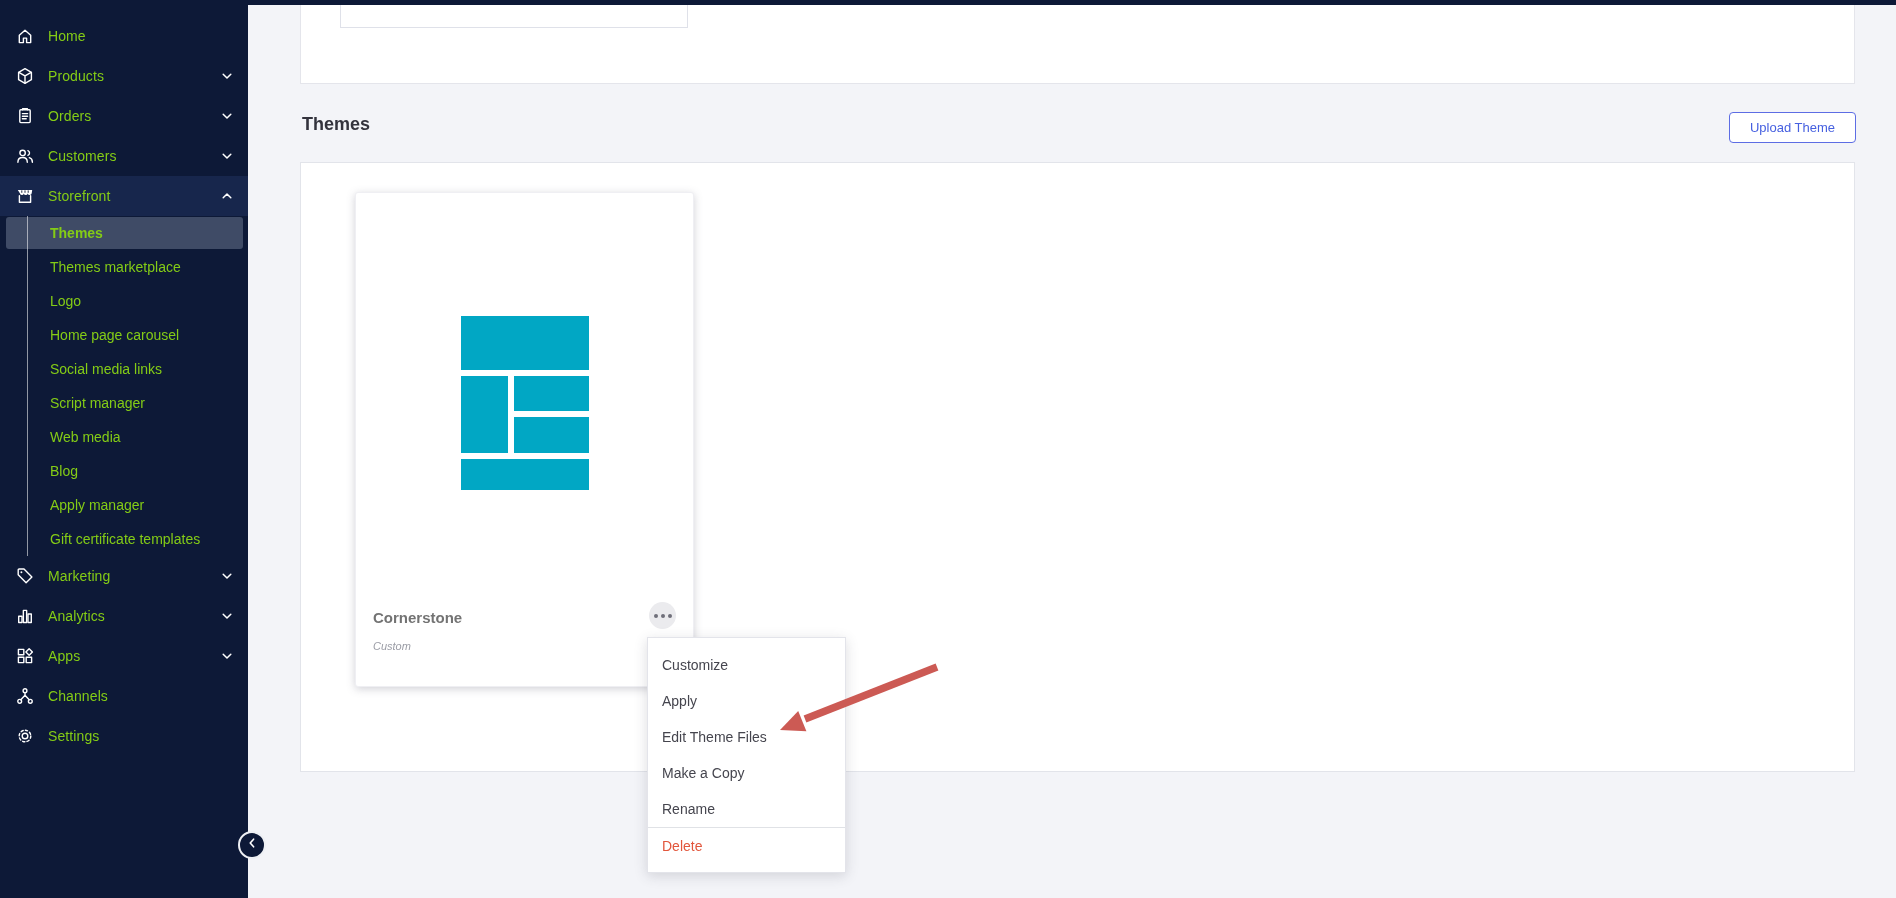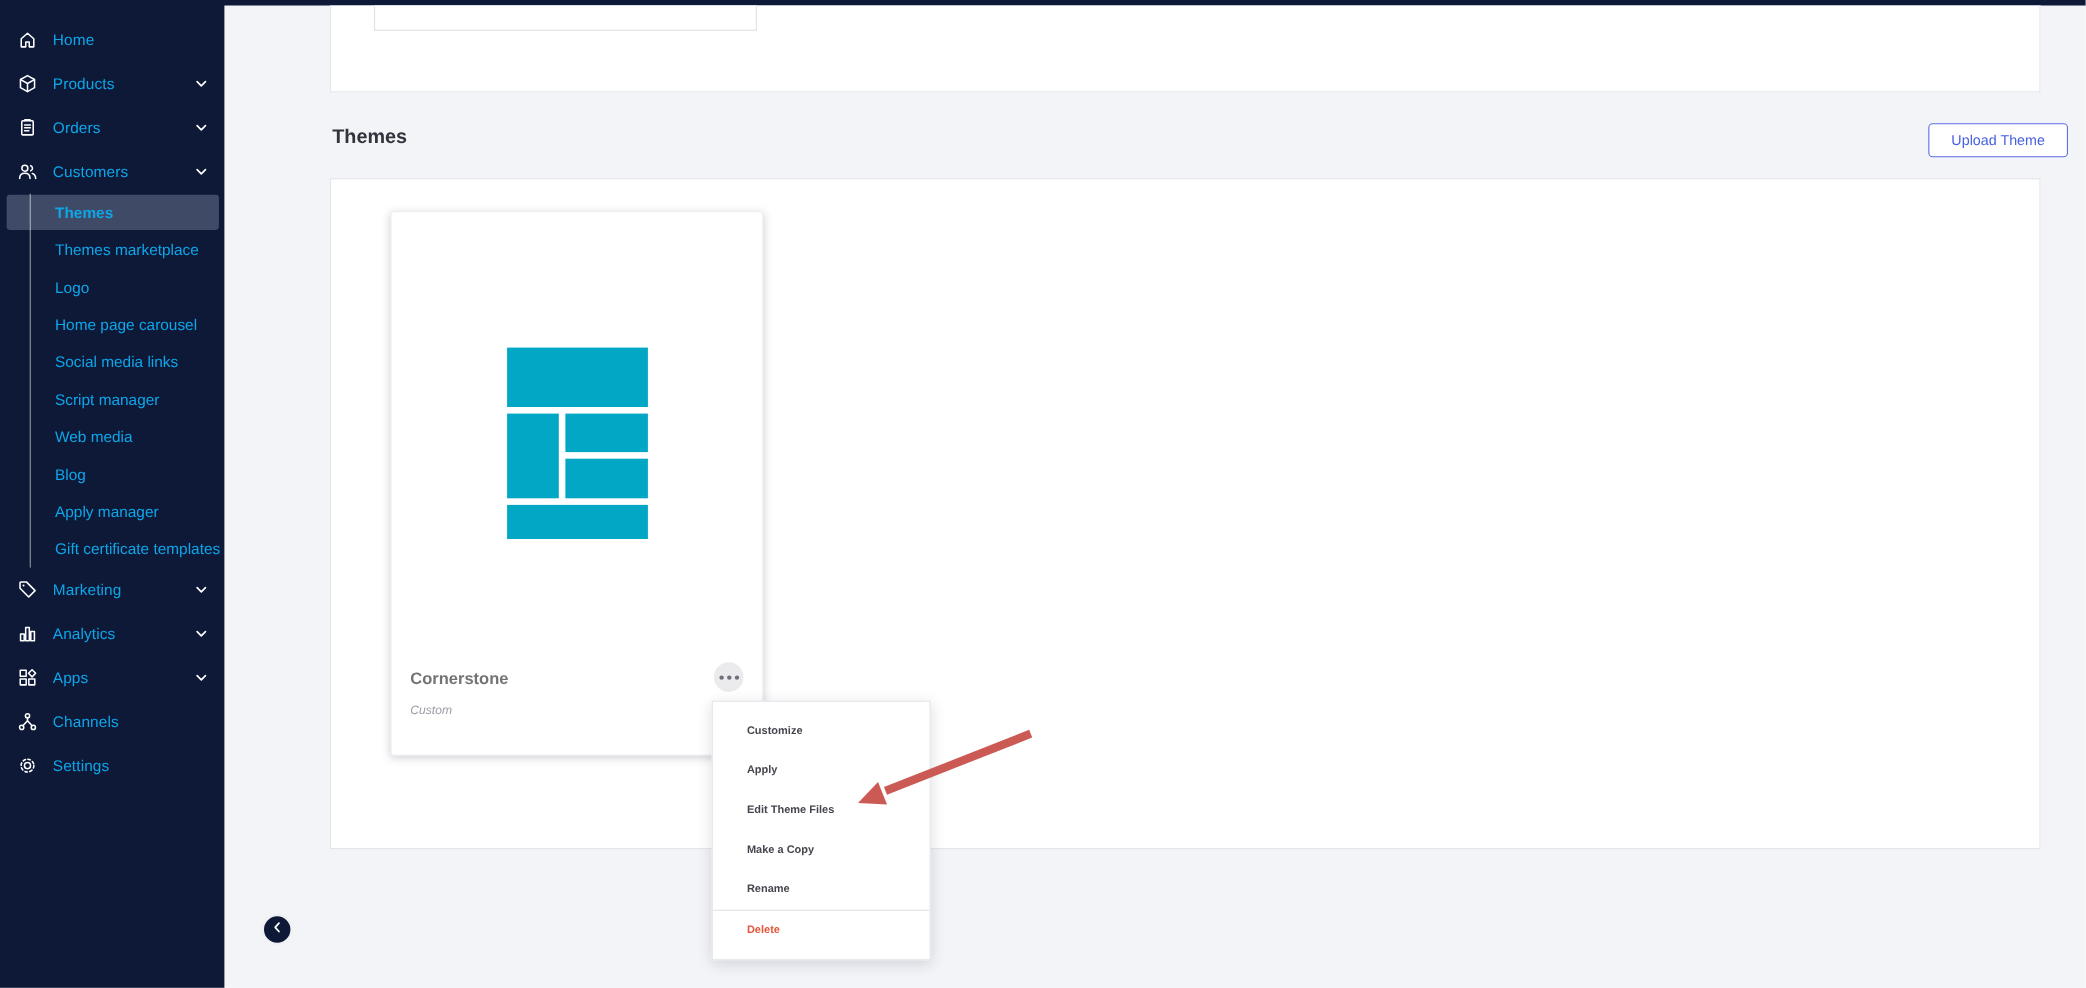--- a/index.html
+++ b/index.html
@@ -7,21 +7,21 @@
   body {
     position:relative; overflow:hidden;
     background:#f3f4f8;
     font-family:"Liberation Sans", sans-serif;
     -webkit-font-smoothing:antialiased;
   }
   
   .topband { position:absolute; left:0; top:0; width:1896px; height:5px; background:#0d1937; z-index:1; }
 
   
-  .sidebar { position:absolute; left:0; top:0; width:204px; height:898px; background:#0d1937; z-index:10; color:#0ea5e9; }
+  .sidebar { position:absolute; left:0; top:0; width:248px; height:898px; background:#0d1937; z-index:10; color:#84cc16; }
   .nav { position:absolute; left:0; top:16px; width:100%; }
   .nav ul { list-style:none; }
   .nav-item { position:relative; height:40px; cursor:pointer; }
   .nav-item.active { background:#17264c; }
   .nav-icon { position:absolute; left:15px; top:10px; width:20px; height:20px; }
   .nav-icon svg { width:20px; height:20px; display:block; }
   .nav-label { position:absolute; left:48px; top:50%; transform:translateY(-50%); font-size:14px; letter-spacing:.1px; white-space:nowrap; }
   .nav-chevron { position:absolute; right:13px; top:12px; width:16px; height:16px; }
   .subnav { position:relative; }
   .treeline { position:absolute; left:27px; top:0; bottom:0; width:1px; background:rgba(255,255,255,.55); z-index:2; }
@@ -38,21 +38,21 @@
   
   .panel-top { position:absolute; left:300px; top:5px; width:1555px; height:79px; background:#fff;
     border:1px solid #e4e5eb; border-top:none; z-index:2; }
   .partial-box { position:absolute; left:39px; top:0; width:348px; height:23px;
     border:1px solid #dfe1e9; border-top:none; background:#fff; }
 
   .section-title { position:absolute; left:302px; top:114px; font-size:18px; font-weight:bold; color:#33333d; z-index:2; }
 
   .upload-btn { position:absolute; left:1729px; top:112px; width:127px; height:31px; background:#fff;
     border:1px solid #5d6de4; border-radius:4px; color:#4660e0; font-size:13px;
-    display:flex; align-items:center; justify-content:center; cursor:pointer; z-index:3;margin-left:24px; }
+    display:flex; align-items:center; justify-content:center; cursor:pointer; z-index:3; }
 
   .panel-main { position:absolute; left:300px; top:162px; width:1555px; height:610px; background:#fff;
     border:1px solid #e2e4ea; z-index:2; }
 
   .theme-card { position:absolute; left:355px; top:192px; width:339px; height:495px; background:#fff;
     border:1px solid #efeff3; border-radius:3px; box-shadow:0 2px 8px rgba(90,90,110,.28); z-index:5; }
   .logo { position:absolute; left:105px; top:123px; width:128px; height:174px; }
   .logo div { position:absolute; }
   .lg-top    { left:0;  top:0;    width:128px; height:54px; }
   .lg-left   { left:0;  top:60px; width:47px;  height:77px; }
@@ -61,21 +61,21 @@
   .lg-bottom { left:0;  top:143px; width:128px; height:31px; }
   .card-name  { position:absolute; left:17px; top:416px; font-size:15px; font-weight:bold; color:#737373; }
   .card-badge { position:absolute; left:17px; top:447px; font-size:11px; color:#9b9da6;font-style:italic; }
   .ellipsis-btn { position:absolute; left:293px; top:409px; width:27px; height:27px; border-radius:50%;
     background:#ebebee; cursor:pointer; display:flex; align-items:center; justify-content:center; gap:3px; }
   .ellipsis-btn i { width:4px; height:4px; border-radius:50%; background:#70707a; }
 
   
   .menu { position:absolute; left:647px; top:637px; width:199px; background:#fff;
     border:1px solid #e3e4ea; box-shadow:0 3px 12px rgba(60,60,80,.18); z-index:20; padding:9px 0 8px; }
-  .menu-item { height:36px; line-height:36px; padding-left:31px; font-size:10px; color:#45454e; cursor:pointer; white-space:nowrap;font-weight:bold; }
+  .menu-item { height:36px; line-height:36px; padding-left:14px; font-size:14px; color:#45454e; cursor:pointer; white-space:nowrap; }
   .menu-sep { border-top:1px solid #e0e2e6; }
   .menu-item.danger { color:#e2563c; }
 
   
   .arrow-svg { position:absolute; left:765px; top:648px; z-index:30; pointer-events:none; }
 </style>
 </head>
 <body>
 
 <div class="topband"></div>
@@ -126,20 +126,33 @@
               <path fill="none" stroke="#fff" stroke-width="1.4" stroke-linecap="round" stroke-linejoin="round" d="M2.9 16.2 C2.9 13.2 5 11.5 7.6 11.5 C10.2 11.5 12.3 13.2 12.3 16.2"></path>
               <path fill="none" stroke="#fff" stroke-width="1.4" stroke-linecap="round" stroke-linejoin="round" d="M12.9 4.6 a2.5 2.5 0 0 1 0 4.7 M14.3 11.7 C16.3 12.3 17.4 13.9 17.4 16.2"></path>
             </svg>
           </span>
     <span class="nav-label">Customers</span>
     <span class="nav-chevron"><svg viewBox="0 0 16 16">
               <path d="M4.2 6.2 L8 10 L11.8 6.2" fill="none" stroke="#fff" stroke-width="1.5" stroke-linecap="round" stroke-linejoin="round"></path>
             </svg></span>
   </li>
 
+  <li class="nav-item active">
+    <span class="nav-icon">
+            <svg viewBox="0 0 20 20">
+              <path fill="none" stroke="#fff" stroke-width="1.4" stroke-linecap="round" stroke-linejoin="round" d="M4.4 9.8 V16.2 H15.6 V9.8"></path>
+              <path fill="#fff" d="M2.8 4 H17.2 L16.7 7.2 a2 2 0 0 1 -3.95 0.2 a2 2 0 0 1 -3.95 0 a2 2 0 0 1 -3.95 -0.2 Z"></path>
+              <path d="M6.8 4.4 v2.4 M10 4.4 v2.4 M13.2 4.4 v2.4" stroke="#0d1937" stroke-width="0.9"></path>
+            </svg>
+          </span>
+    <span class="nav-label">Storefront</span>
+    <span class="nav-chevron"><svg viewBox="0 0 16 16">
+              <path d="M4.2 9.8 L8 6 L11.8 9.8" fill="none" stroke="#fff" stroke-width="1.5" stroke-linecap="round" stroke-linejoin="round"></path>
+            </svg></span>
+  </li>
 <ul class="subnav">
           <div class="treeline"></div>
           <li class="subnav-item selected">
             <span class="subnav-label">Themes</span>
           </li>
           <li class="subnav-item">
             <span class="subnav-label">Themes marketplace</span>
           </li>
           <li class="subnav-item">
             <span class="subnav-label">Logo</span>

